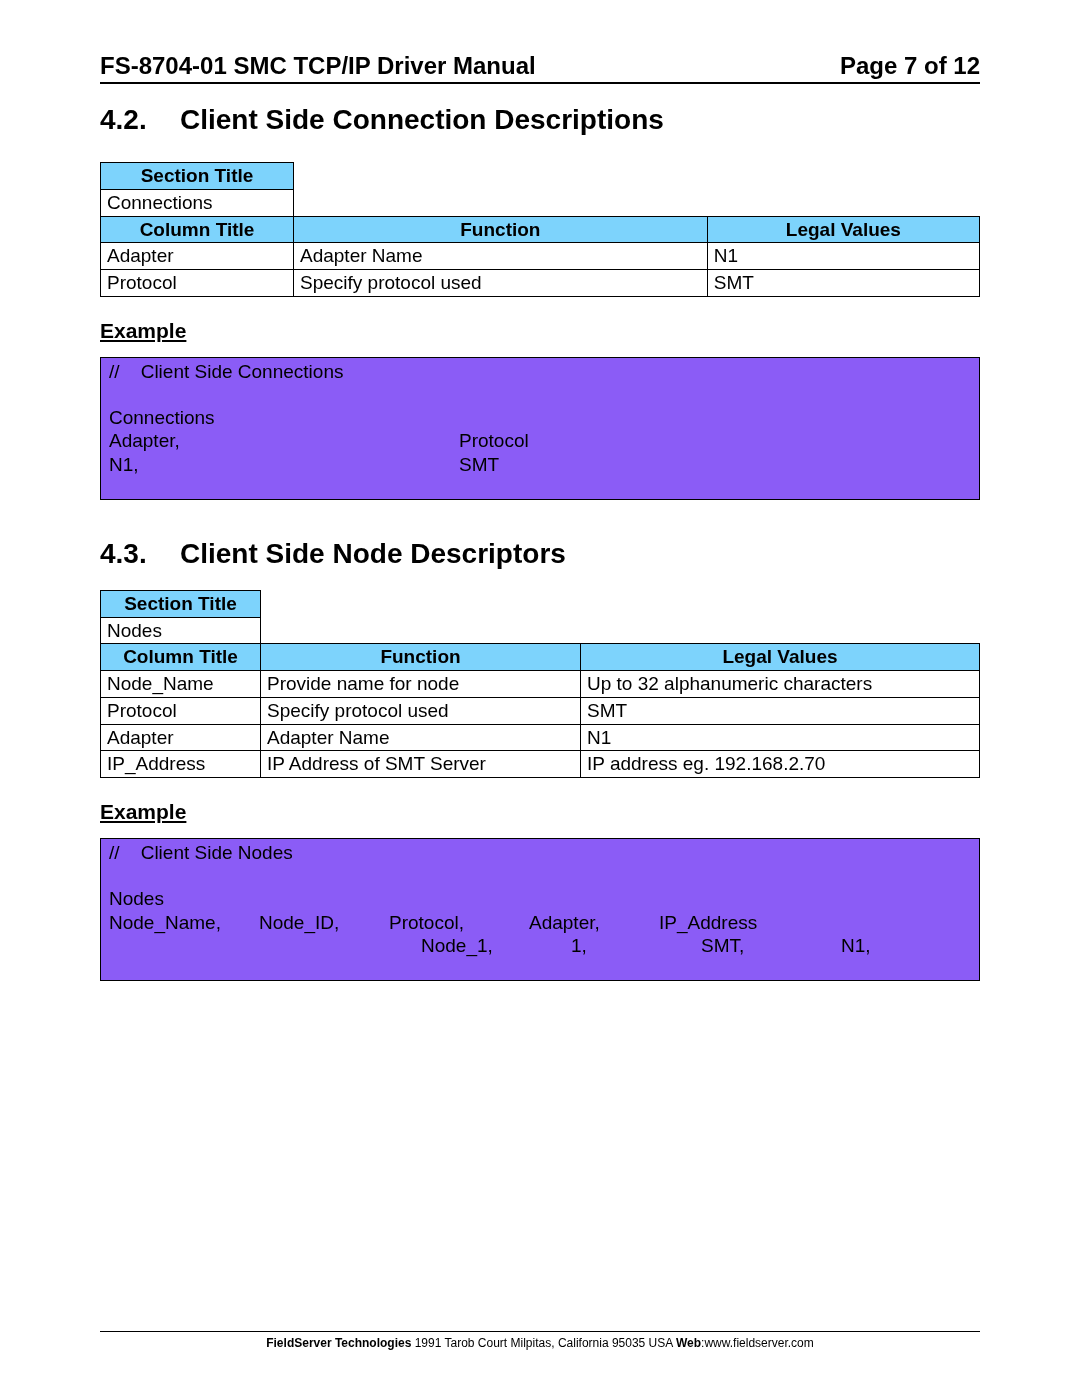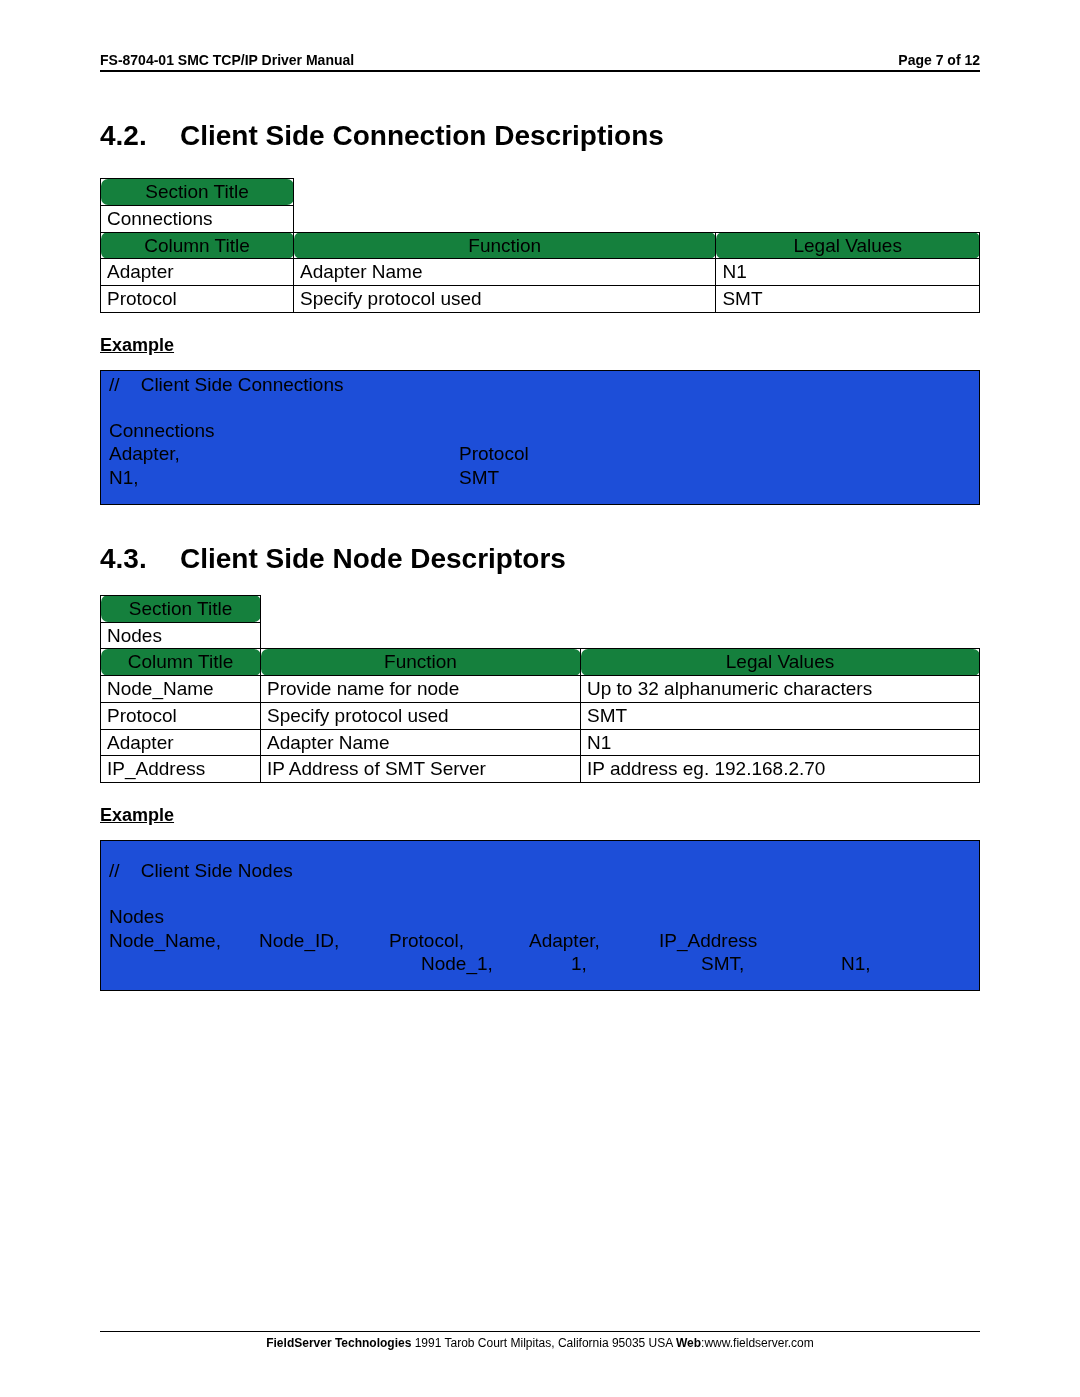--- a/index.html
+++ b/index.html
@@ -13,70 +13,69 @@
     width: 1080px;
     height: 1397px;
     box-sizing: border-box;
     padding: 52px 100px 40px 100px;
     position: relative;
   }
   .header-bar {
     display: flex;
     justify-content: space-between;
     font-weight: bold;
-    font-size: 14px;
+    font-size: 24px;
     border-bottom: 2px solid #000;
     padding-bottom: 2px;
-    margin-bottom: 48px;
+    margin-bottom: 20px;
     text-align: right;
   }
   .section-heading {
     display: flex;
     font-weight: bold;
     font-size: 28px;
     margin-bottom: 26px;
   }
   .section-heading .num {
     width: 80px;
   }
   .subheading {
     font-weight: bold;
     text-decoration: underline;
-    font-size: 18px;
+    font-size: 21px;
     margin: 22px 0 14px 0;
   }
   table.def {
     border-collapse: collapse;
     width: 100%;
     font-size: 19px;
   }
   table.def td, table.def th {
     border: 1px solid #000;
     padding: 1px 6px;
     text-align: left;
     vertical-align: middle;
     line-height: 1.25;
   }
   table.def th {
-    background: #15803d;
-    font-weight: normal;
-    border-radius: 7px;
+    background: #7dd3fc;
+    font-weight: bold;
   }
   table.def .section-title-cell {
     width: 180px;
   }
   table.def .noborder {
     border: none;
   }
   
   .example-box {
     border: 1px solid #000;
-    background: #1d4ed8;
+    background: #8b5cf6;
     font-size: 19px;
-    padding: 2px 8px 14px 8px;
+    padding: 2px 8px 22px 8px;
     line-height: 1.25;
   }
   .example-box .row {
     display: flex;
   }
   .example-box .gap {
     height: 22px;
   }
   .col-a { width: 350px; }
   .col-b { width: 300px; }
@@ -207,21 +206,21 @@
       <td>IP_Address</td>
       <td>IP Address of SMT Server</td>
       <td>IP address eg. 192.168.2.70</td>
     </tr>
   </tbody>
     </table>
 
   <div class="subheading">Example</div>
 
   <div class="example-box">
-    <div style="white-space:pre;margin-top:16px;">//    Client Side Nodes</div>
+    <div style="white-space:pre;">//    Client Side Nodes</div>
     <div class="gap"></div>
     <div>Nodes</div>
     <div class="nodes-cols">
       <span class="nc1">Node_Name,</span>
       <span class="nc2">Node_ID,</span>
       <span class="nc3">Protocol,</span>
       <span class="nc4">Adapter,</span>
       <span class="nc5">IP_Address</span>
     </div>
     <div class="nodes-cols">

